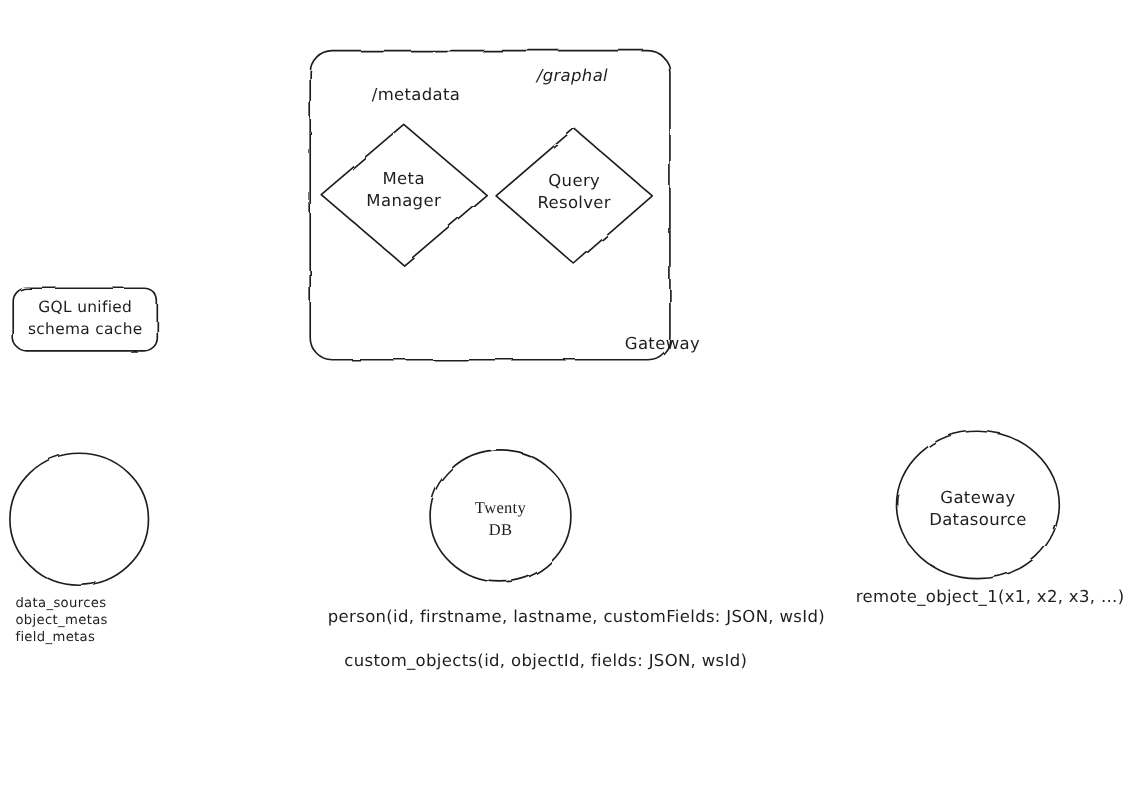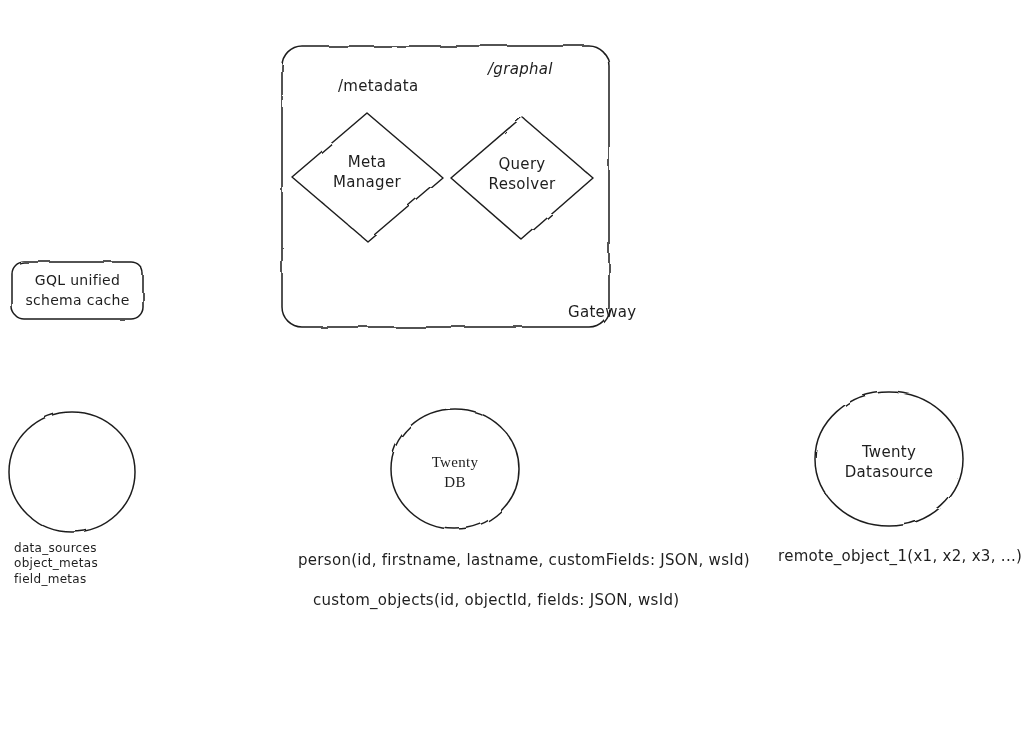--- a/index.html
+++ b/index.html
@@ -79,26 +79,26 @@
   <div class="lbl center" style="left:327px; top:152px; width:80px;">Meta Manager</div>
   <div class="lbl center" style="left:482px; top:154px; width:80px;">Query Resolver</div>
 
   <div class="lbl" style="left:568px; top:302px;">Gateway</div>
 
   <div class="cache-label-wrap">
     <span>GQL unified schema cache</span>
   </div>
 
   <div class="lbl center" style="left:420px; top:452px; width:70px;font-family:Liberation Serif, serif;">Twenty DB</div>
-  <div class="lbl center" style="left:839px; top:442px; width:100px;">Twenty Datasource</div>
+  <div class="lbl center" style="left:839px; top:442px; width:100px;">Gateway Datasource</div>
 
   <div class="table-list">
     <div>data_sources</div>
     <div>object_metas</div>
     <div>field_metas</div>
   </div>
 
   <div class="lbl" style="left:298px; top:550px;">person(id, firstname, lastname, customFields: JSON, wsId)</div>
   <div class="lbl" style="left:313px; top:590px;">custom_objects(id, objectId, fields: JSON, wsId)</div>
 
-  <div class="lbl" style="left:778px; top:546px;">remote_object_1(x1, x2, x3, ...)</div>
+  <div class="lbl" style="left:778px; top:532px;">remote_object_1(x1, x2, x3, ...)</div>
 
 </div>
 
 </body></html>

